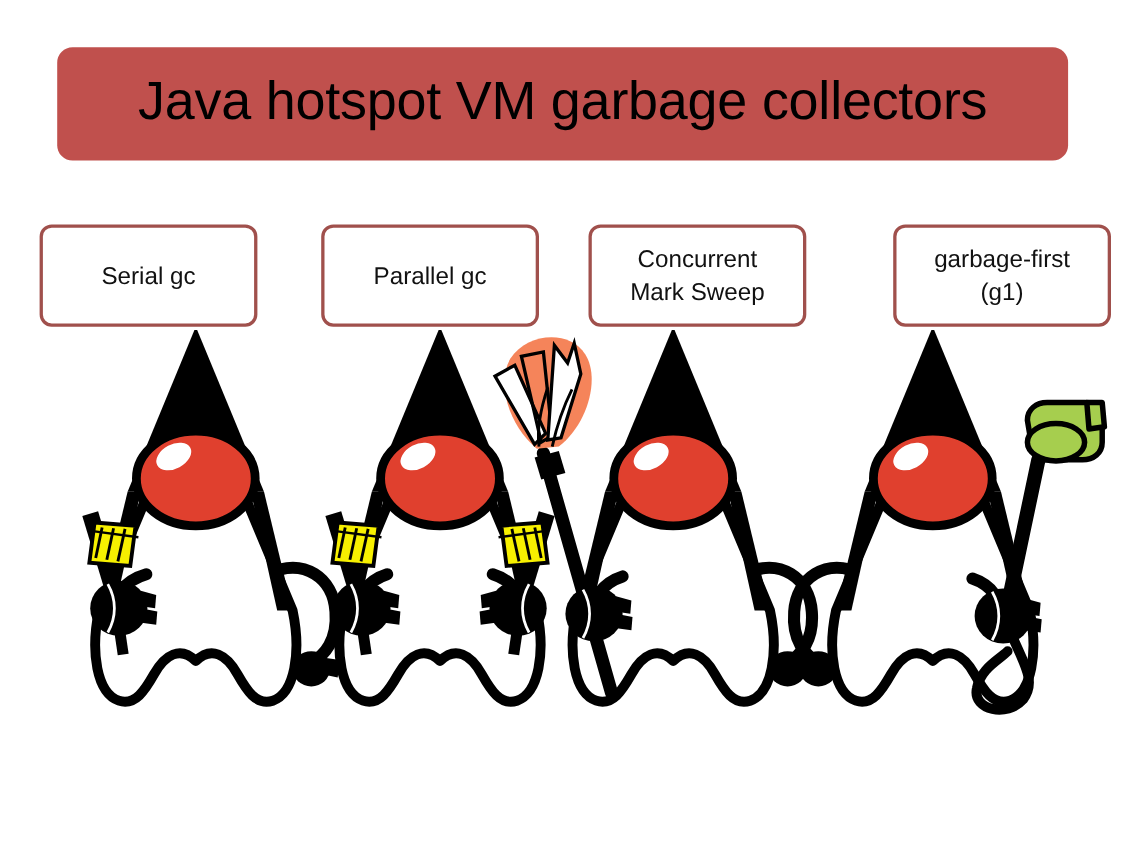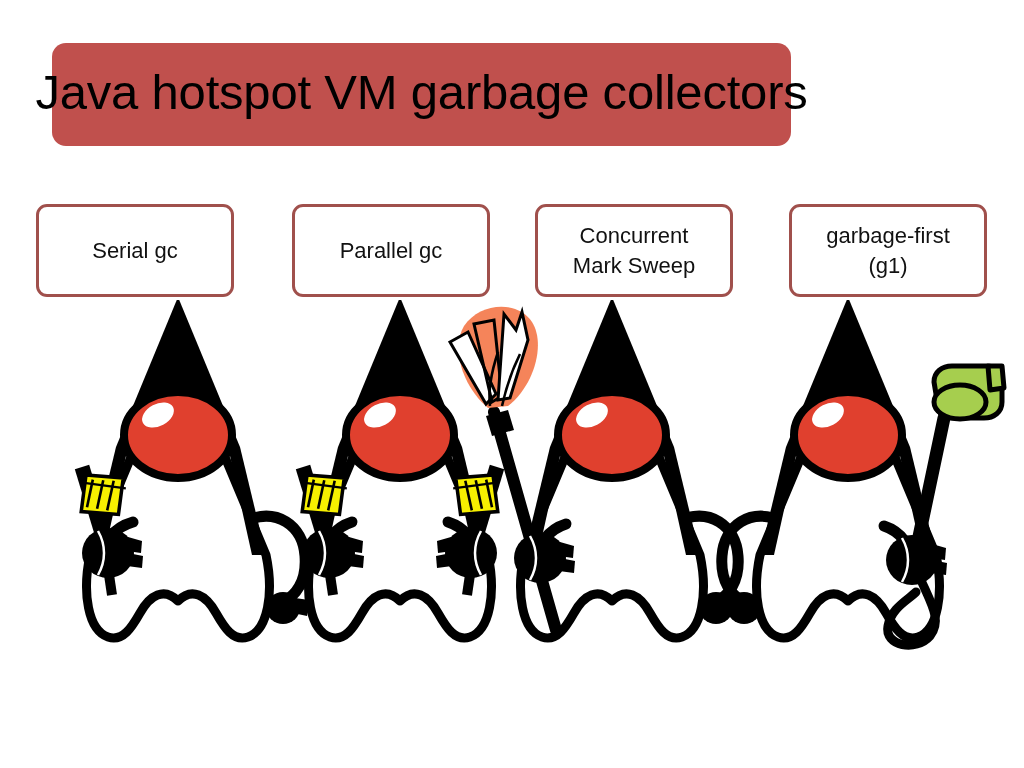--- a/index.html
+++ b/index.html
@@ -13,21 +13,21 @@
     position: relative;
     overflow: hidden;
     font-family: "Liberation Sans", sans-serif;
   }
 
   
   #title-banner {
     position: absolute;
     left: 52px;
     top: 43px;
-    width: 739px;
+    width: 919px;
     height: 103px;
     box-sizing: border-box;
     background: #c0504d;
     border-radius: 14px;
     display: flex;
     align-items: center;
     justify-content: center;
   }
   #title-text {
     font-size: 49px;
@@ -56,21 +56,21 @@
   .collector-label {
     font-size: 22px;
     line-height: 1.32;
     color: #111111;
     padding: 0 6px;
     white-space: pre-line;
   }
   #box-0 { left: 36px;  }
   #box-1 { left: 292px; align-items: center; }
   #box-2 { left: 535px; }
-  #box-3 { left: 789px; }
+  #box-3 { left: 812px; }
 
   
   #mascot-stage {
     position: absolute;
     left: 0;
     top: 300px;
     width: 1024px;
     height: 360px;
   }
   #mascot-stage svg { display: block; }

